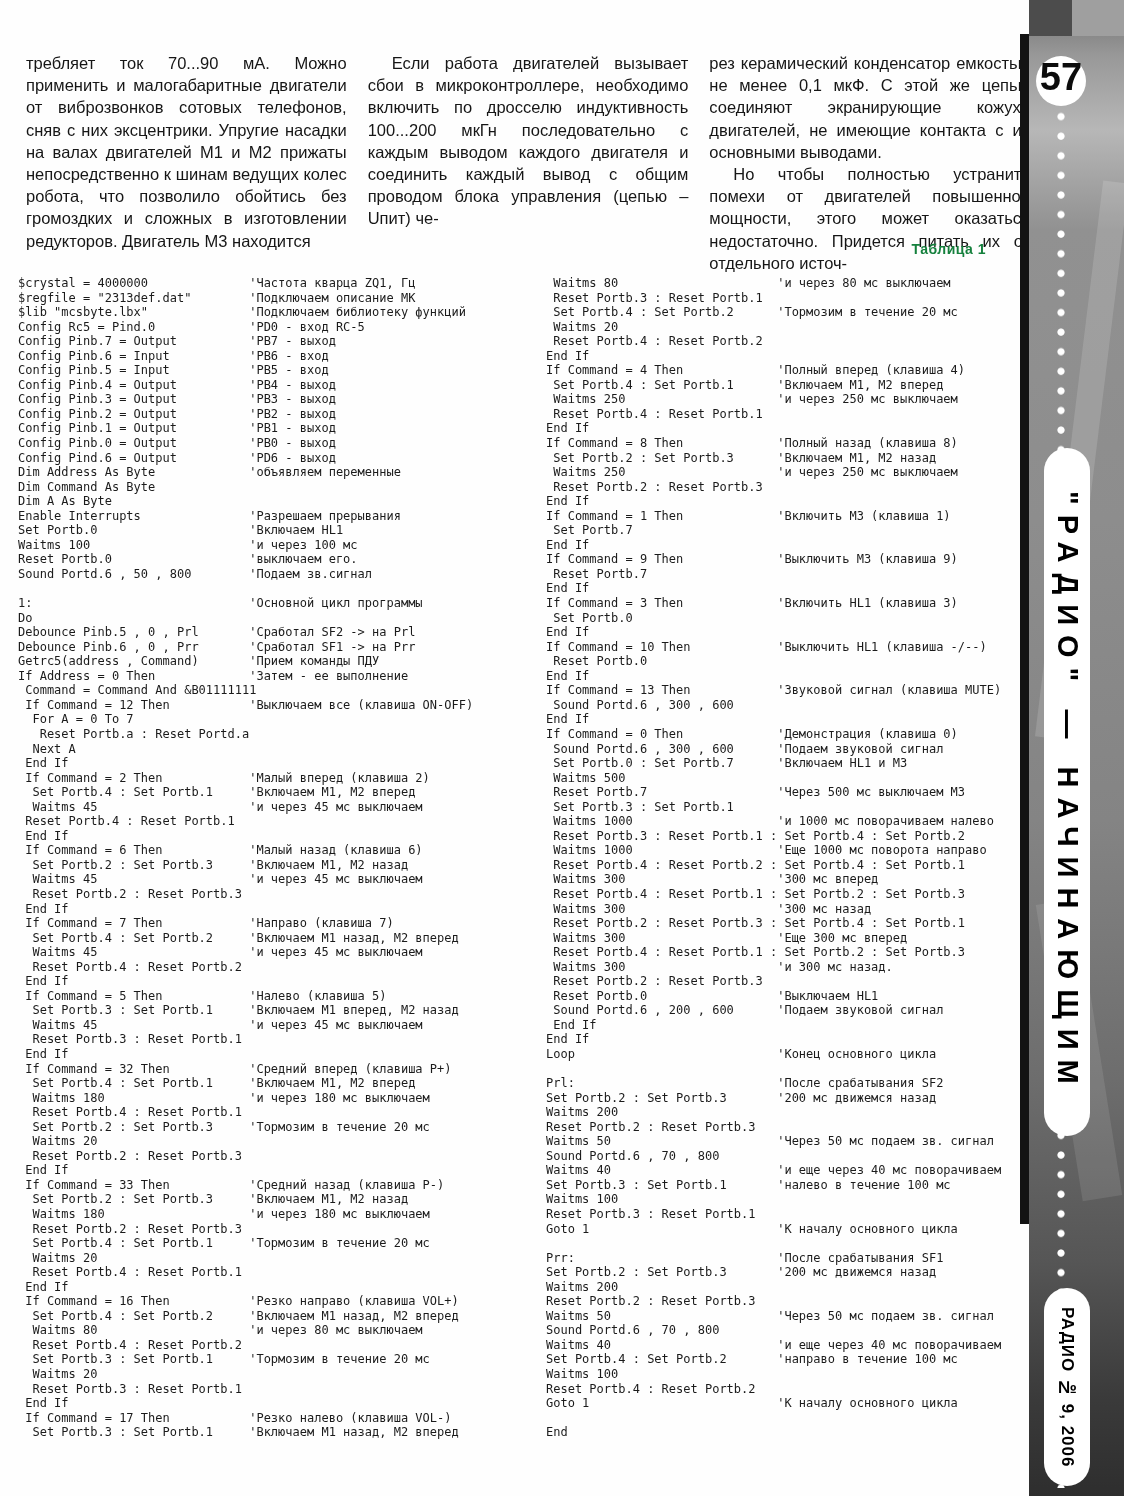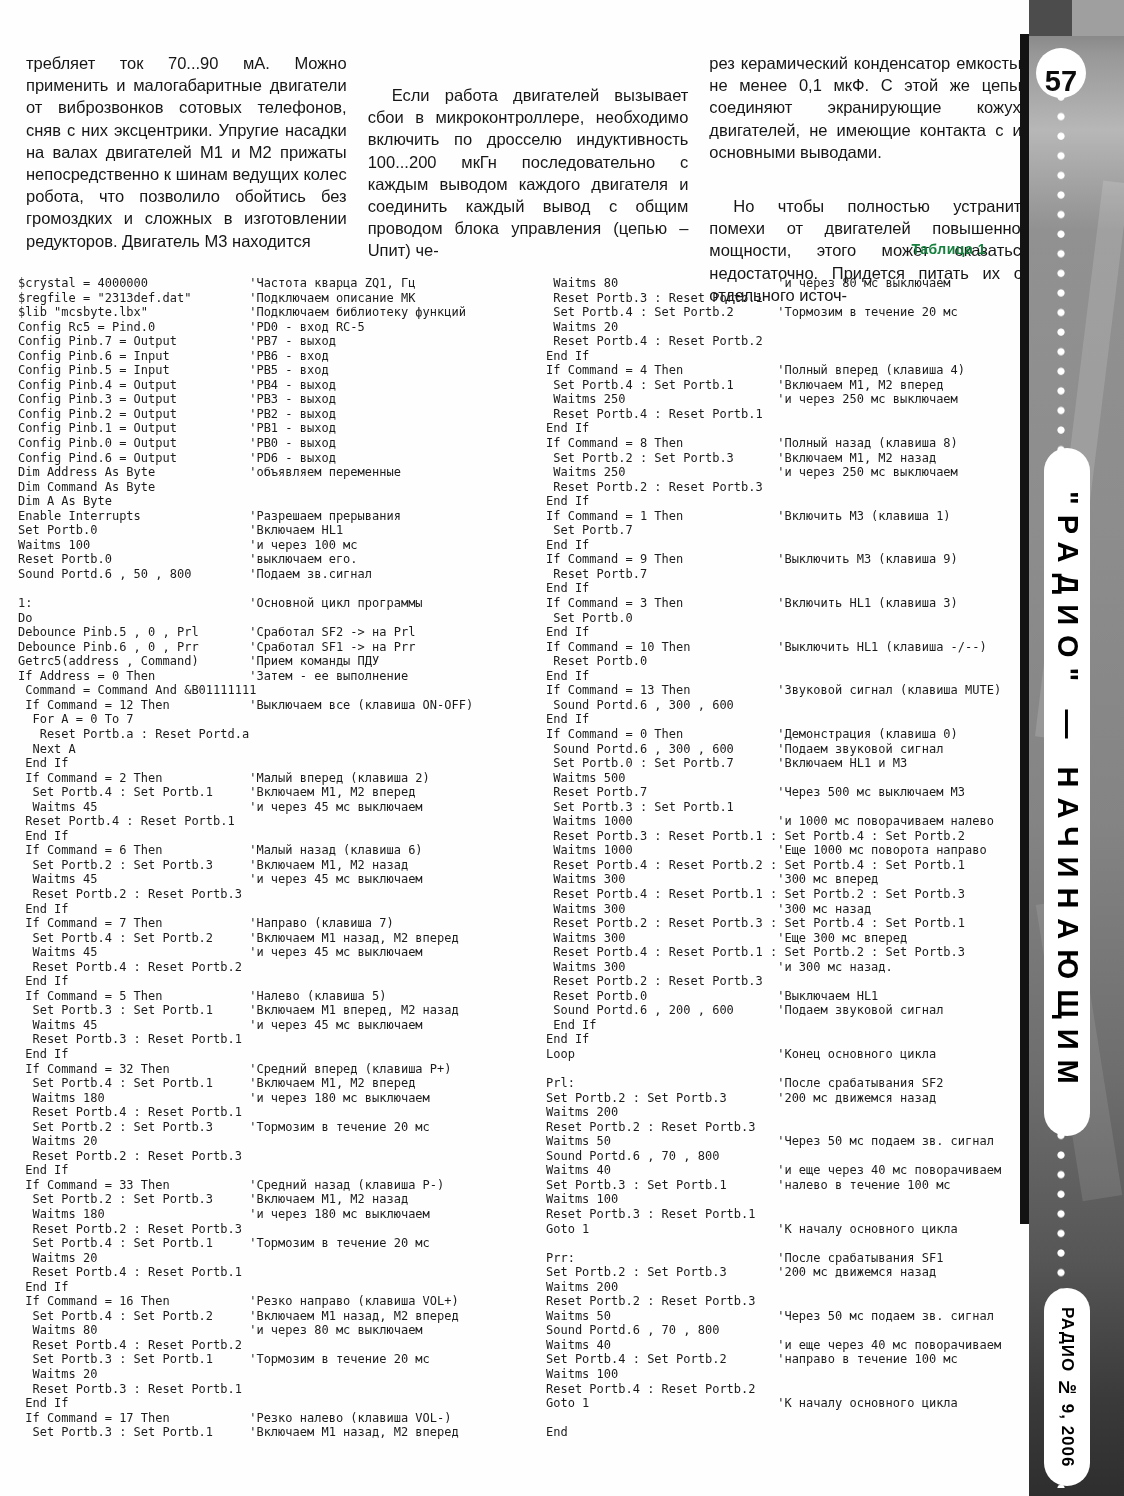--- a/index.html
+++ b/index.html
@@ -14,21 +14,21 @@
 
   
   .article {
     position:absolute; top:52px; left:26px; width:1004px;
     display:flex; gap:21px;
   }
   .article .col {
     width:324px; font-size:16.5px; line-height:22.2px;
     text-align:justify; color:#161616;
   }
-  .article p.indent { text-indent:24px;margin-top:32px; }
+  .article p.indent { text-indent:24px; }
 
   
   .table-label {
     position:absolute; top:241px; left:0; width:986px;
     text-align:right; font-weight:bold; font-size:14px; color:#15803d;
     letter-spacing:0.5px;
   }
 
   
   .listing {
@@ -67,24 +67,24 @@
   .sidebar-topstrip {
     position:absolute; left:11px; top:0; width:95px; height:36px;
     background:linear-gradient(90deg,#4c4c4c 0 45%, #9f9f9f 45% 100%);
   }
   .dots {
     position:absolute; left:38px; top:92px; width:10px; height:1396px;
     background-image:radial-gradient(circle at 5px 5px, #ffffff 3.2px, rgba(255,255,255,0) 4px);
     background-size:10px 19.6px;
   }
   .page-badge {
-    position:absolute; left:18px; top:48px; width:50px; height:50px;
+    position:absolute; left:18px; top:56px; width:50px; height:50px;
     border-radius:50%; background:#ffffff;
-    display:flex; align-items:flex-end; justify-content:center;
-    font-weight:bold; font-size:29px; color:#0c0c0c;
+    display:flex; align-items:flex-start; justify-content:center;
+    font-weight:bold; font-size:38px; color:#0c0c0c;
   }
   .pill {
     position:absolute; left:26px; width:46px;
     background:#ffffff; border-radius:23px;
     display:flex; align-items:center; justify-content:center;
   }
   .pill-top { top:448px; height:688px; }
   .pill-bottom { top:1288px; height:198px; }
   .vtext {
     writing-mode:vertical-rl; white-space:nowrap;

